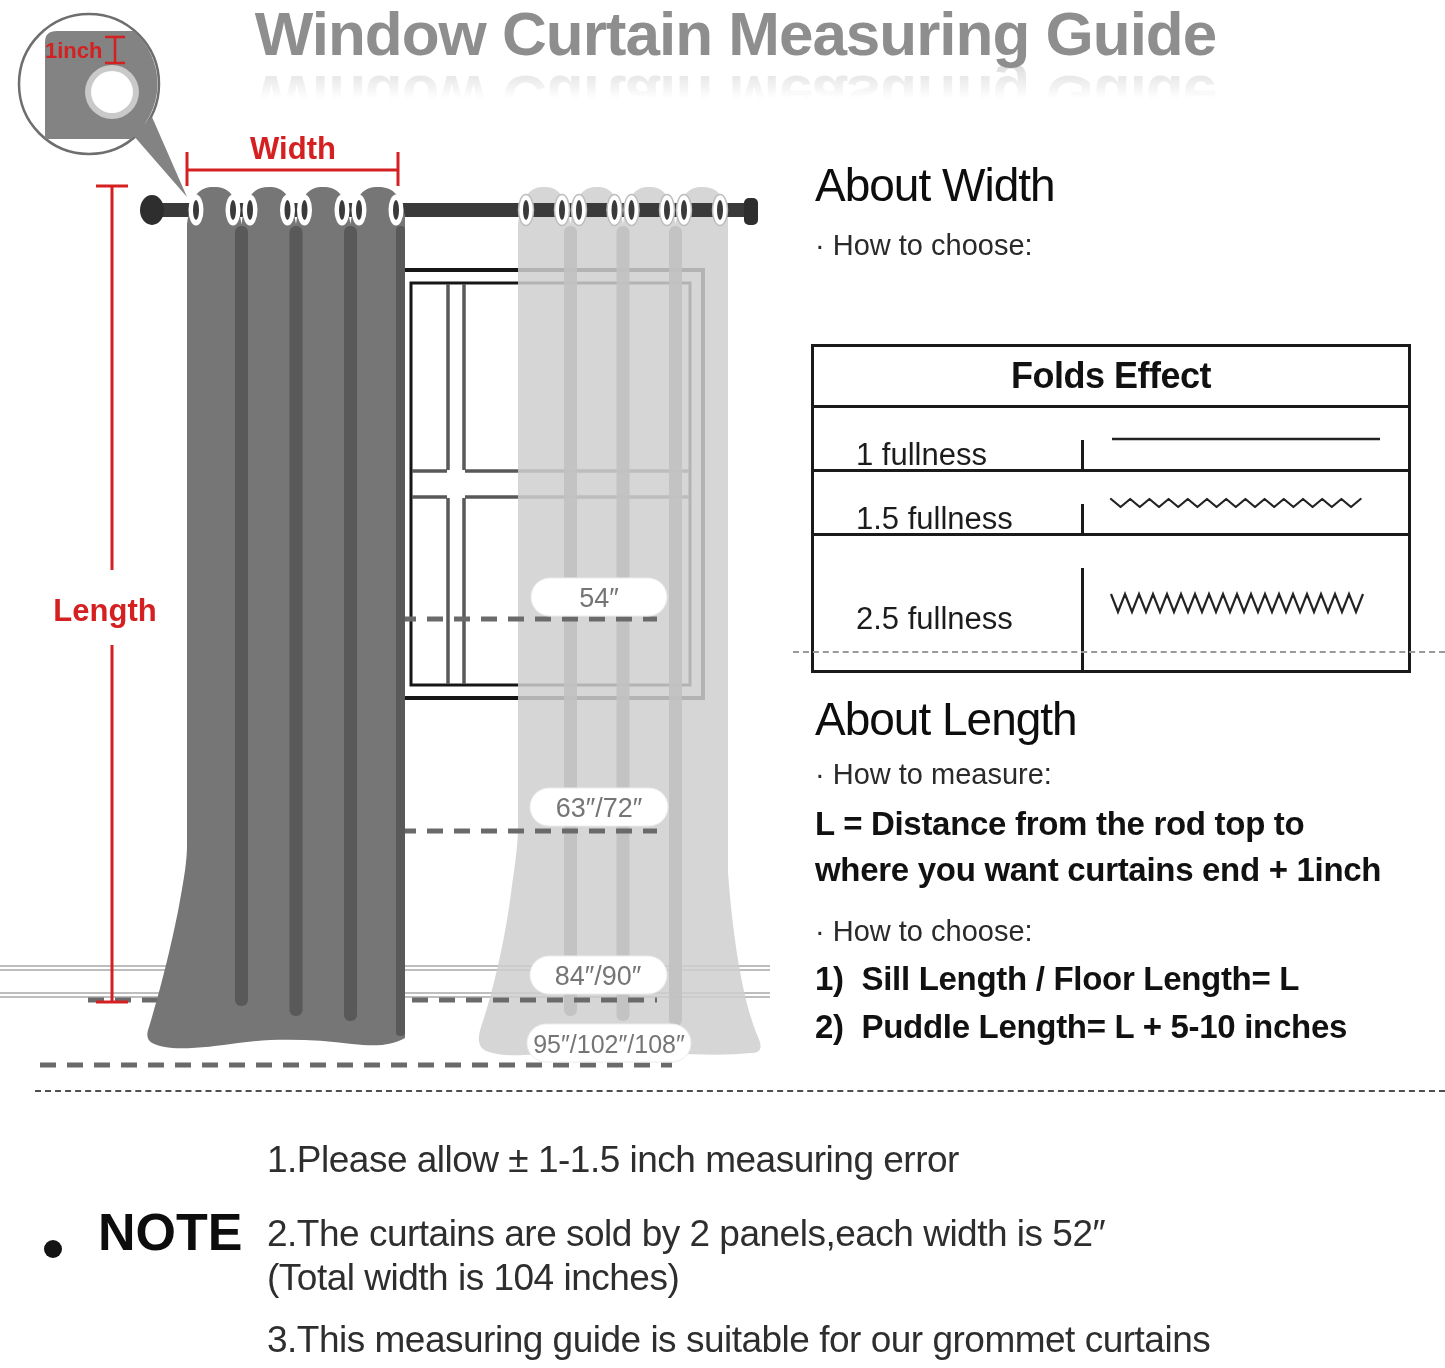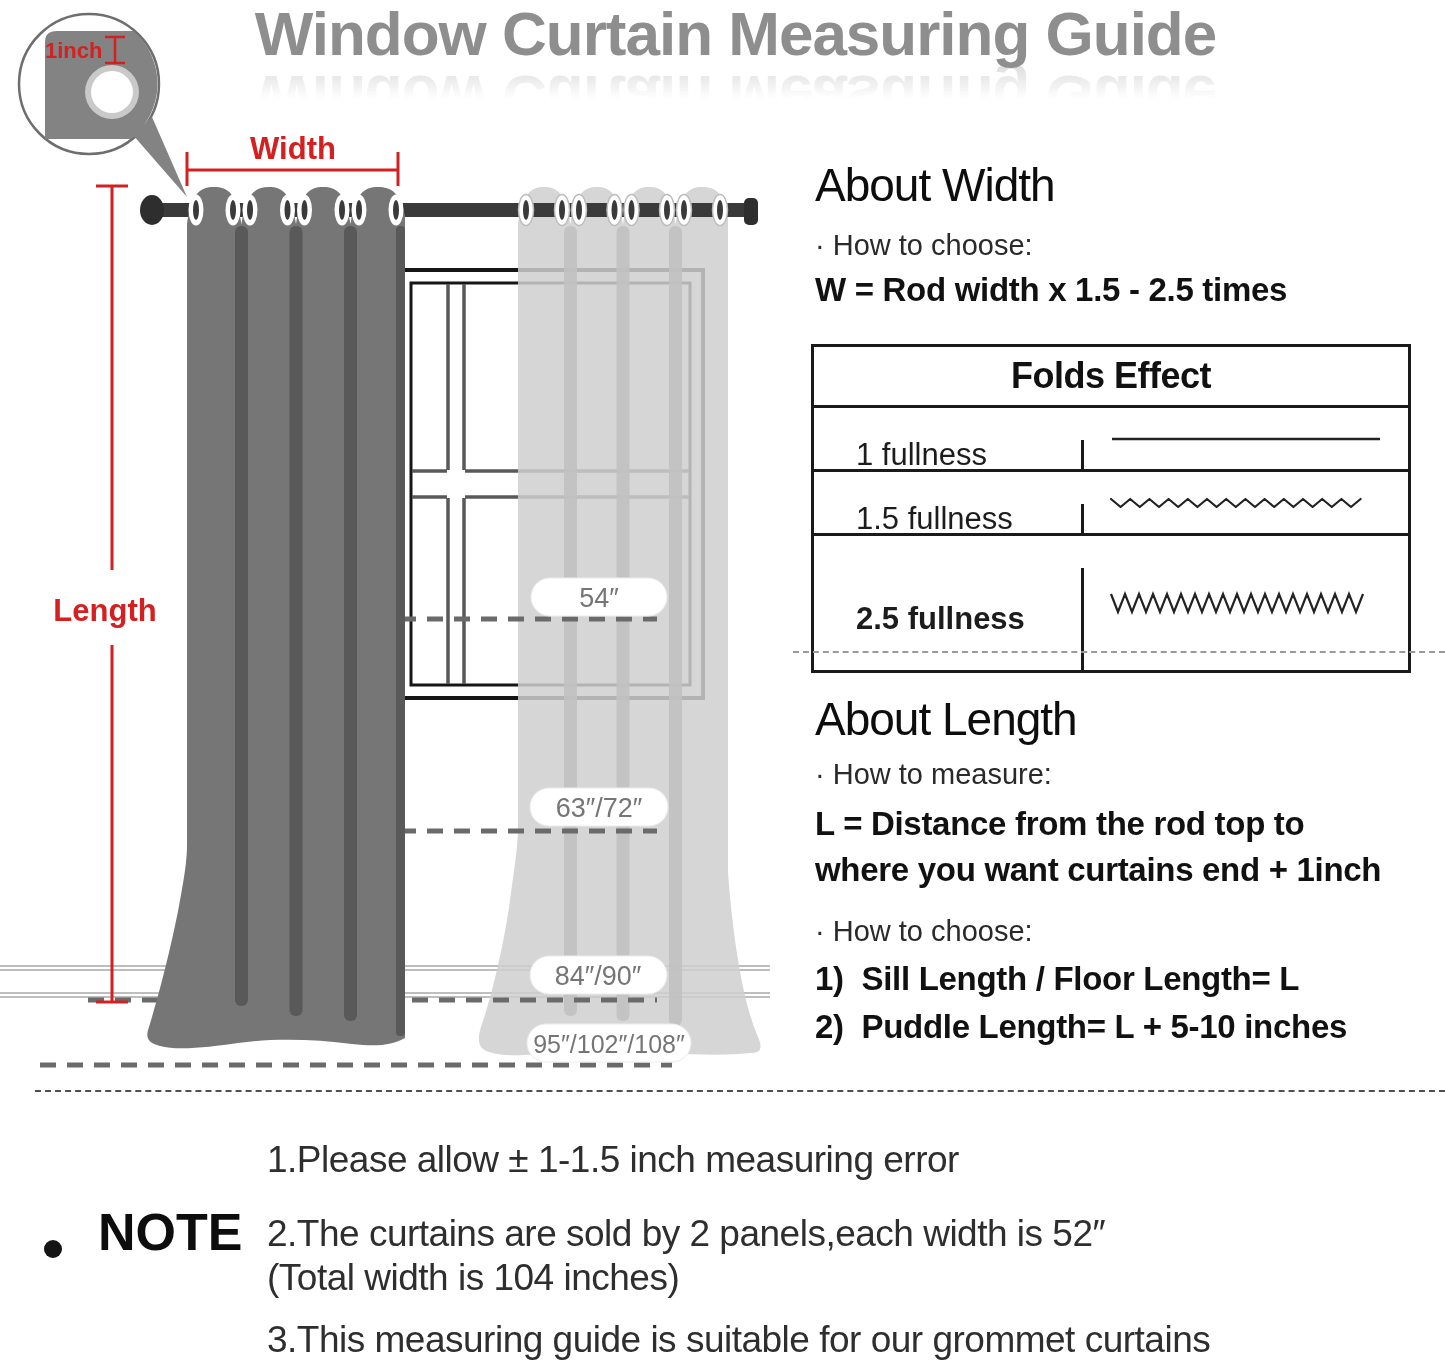--- a/index.html
+++ b/index.html
@@ -24,21 +24,21 @@
   .formula{font-size:33px;font-weight:600;letter-spacing:-0.3px;color:#111;}
   
   .ftable{position:absolute;left:811px;top:344px;width:600px;height:329px;box-sizing:border-box;
           border:3px solid #1a1a1a;display:grid;grid-template-columns:270px 1fr;
           grid-template-rows:61px 64px 64px 1fr;}
   .ft-header{grid-column:1/3;display:flex;align-items:center;justify-content:center;
           font-size:36px;font-weight:600;letter-spacing:-0.5px;border-bottom:3px solid #1a1a1a;color:#111;}
   .ft-label{display:flex;align-items:center;padding-left:42px;font-size:31px;color:#1c1c1c;
           border-right:3px solid #1a1a1a;border-bottom:3px solid #1a1a1a;box-sizing:border-box;margin-top:32px;}
   .ft-effect{display:flex;align-items:center;justify-content:center;border-bottom:3px solid #1a1a1a;box-sizing:border-box;}
-  .ft-label.last,.ft-effect.last{border-bottom:none;font-weight:bold;}
+  .ft-label.last,.ft-effect.last{border-bottom:none;}
   
   .divider-right{position:absolute;left:793px;top:651px;width:652px;border-top:2px dashed #9a9a9a;}
   .divider-bottom{position:absolute;left:35px;top:1090px;width:1410px;border-top:2px dashed #4f4f4f;}
   
   .note-bullet{position:absolute;left:44px;top:1240px;width:18px;height:18px;border-radius:50%;background:#141414;}
   .note-heading{position:absolute;left:98px;top:1206px;font-size:52px;font-weight:bold;
           letter-spacing:0;color:#0d0d0d;line-height:1;white-space:pre;text-align:center;}
   .note-item{position:absolute;left:267px;font-size:37px;letter-spacing:-0.5px;color:#2e2e2e;
           line-height:1.1;white-space:pre;}
 </style>
@@ -226,21 +226,20 @@
         <line x1="115" y1="37" x2="115" y2="63"></line>
         <line x1="105" y1="37" x2="125" y2="37"></line>
         <line x1="105" y1="63" x2="125" y2="63"></line>
       </g>
       <text x="45" y="58" font-size="22" font-weight="bold" fill="#d42020">1inch</text>
     </g>
   </svg>
 
   <div class="rc h-section" style="top:160px">About Width</div>
   <div class="rc body-line" style="top:230px">· How to choose:</div>
-  <div class="rc formula" style="top:272px">W = Rod width x 1.5 - 2.5 times</div>
 
   <div class="ftable">
     <div class="ft-header">Folds Effect</div>
 
     <div class="ft-label">1 fullness</div>
     <div class="ft-effect">
       <svg width="280" height="40" viewBox="0 0 280 40">
         <line x1="6" y1="20" x2="274" y2="20" stroke="#222" stroke-width="2.5"></line>
       </svg>
     </div>

